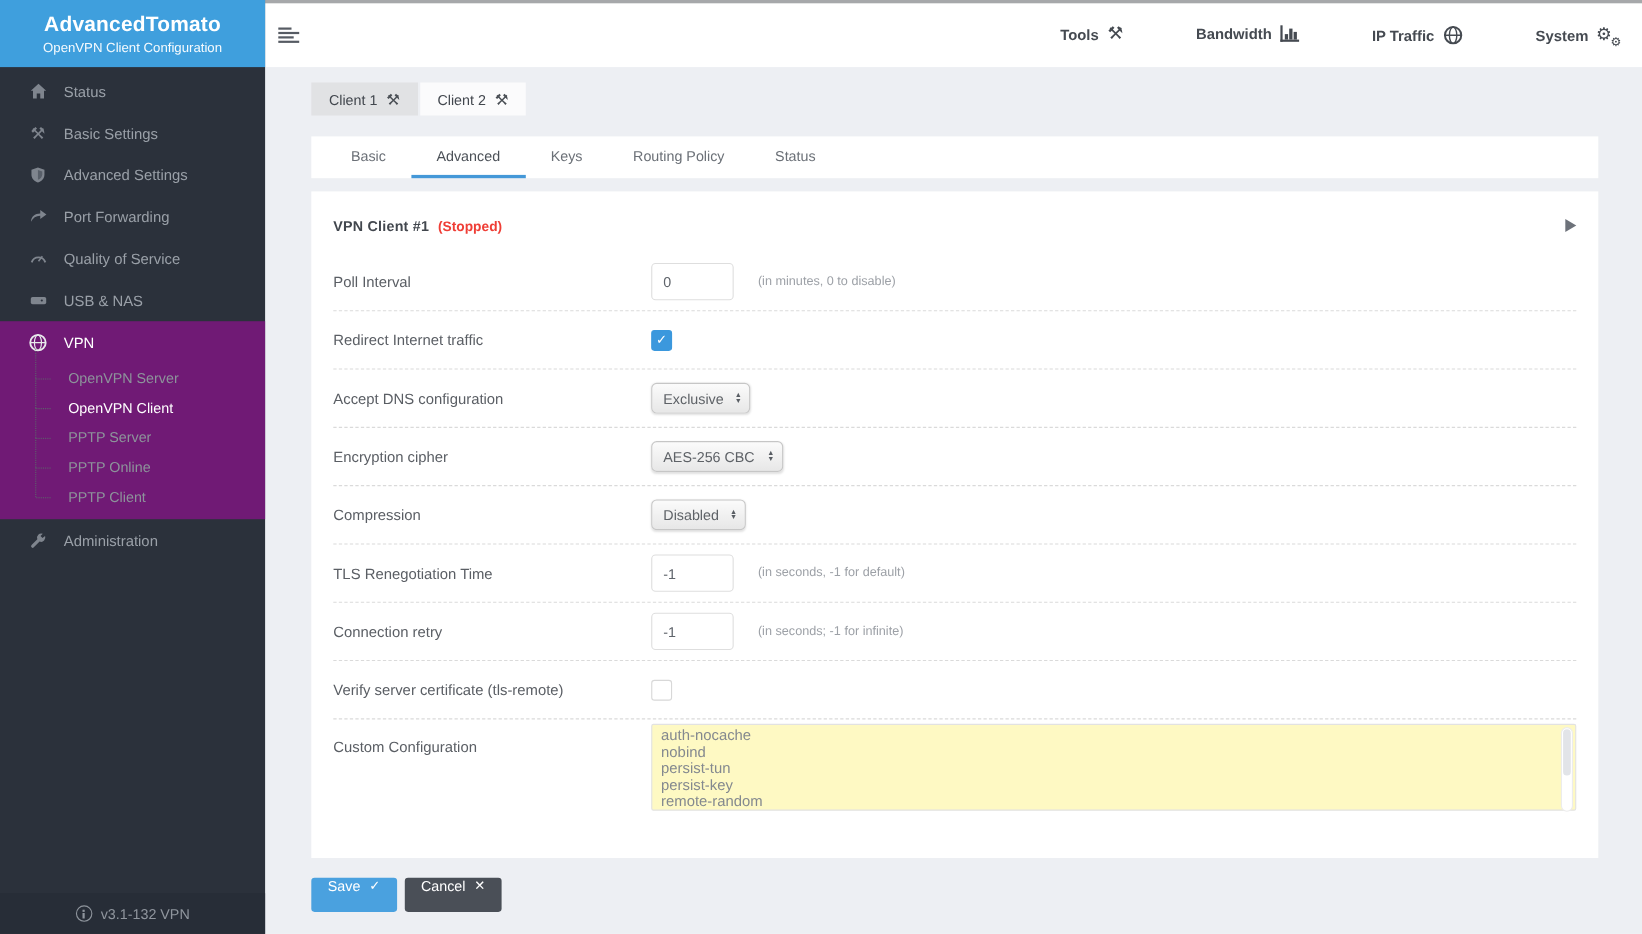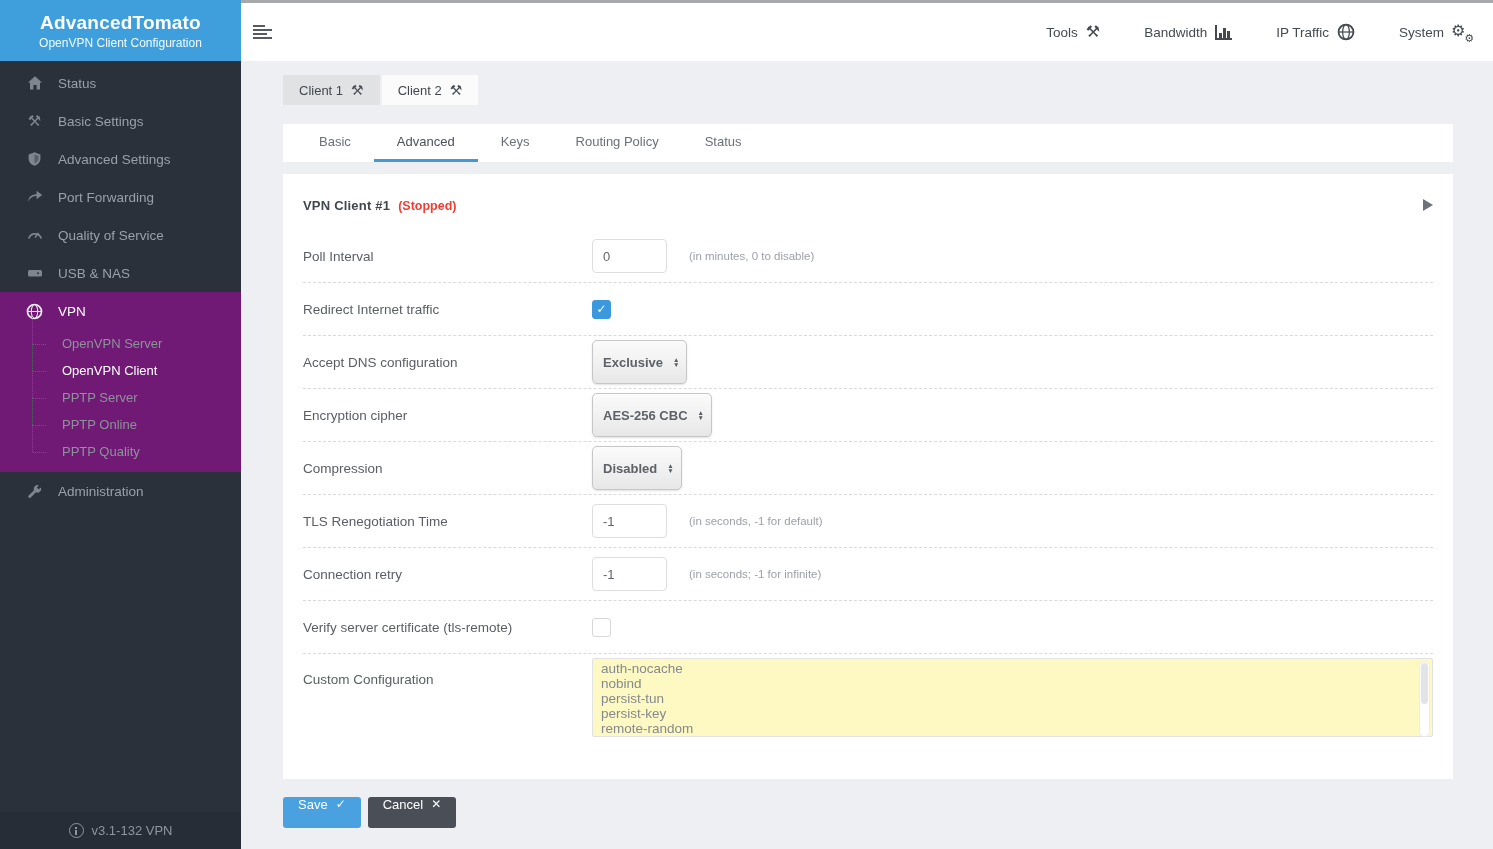--- a/index.html
+++ b/index.html
@@ -28,21 +28,21 @@
   .info-circle { width:15px; height:15px; border:1.5px solid #8f959d; border-radius:50%; position:relative; }
   .info-circle::before { content:""; position:absolute; left:5px; top:2.5px; width:2px; height:2px; background:#8f959d; }
   .info-circle::after { content:""; position:absolute; left:5px; top:6px; width:2px; height:4.5px; background:#8f959d; }
 
   
   .main { flex:1; display:flex; flex-direction:column; }
   .topbar { height:61px; background:#ffffff; border-top:3px solid #a6a8aa; display:flex; align-items:center; padding:0 21px 0 12px; flex-shrink:0; }
   .hamburger { width:20px; height:14px; display:flex; flex-direction:column; justify-content:space-between; cursor:pointer; }
   .hamburger i { display:block; height:2px; background:#565b63; }
   .hamburger .b1 { width:12px; } .hamburger .b2 { width:19px; } .hamburger .b3 { width:14px; } .hamburger .b4 { width:19px; }
-  .topnav { margin-left:auto; display:flex; align-items:center; gap:44px; }
+  .topnav { margin-left:auto; display:flex; align-items:flex-start; gap:66px;font-weight:bold; }
   .topnav-item { display:flex; align-items:center; gap:8px; font-size:13.5px; color:#454a51; cursor:pointer; }
   .tn-glyph { font-size:16px; color:#454a51; line-height:1; }
   .bw-icon { width:17px; height:15px; border-left:2px solid #454a51; border-bottom:2px solid #454a51; display:flex; align-items:flex-end; gap:1px; padding-left:2px; }
   .bw-icon i { display:block; width:3px; background:#454a51; }
   .bw-icon .h1{height:5px;} .bw-icon .h2{height:10px;} .bw-icon .h3{height:7px;}
   .gears { position:relative; width:20px; height:18px; }
   .gears .g1 { position:absolute; left:-1px; top:-2px; font-size:16px; color:#454a51; }
   .gears .g2 { position:absolute; right:-2px; bottom:-4px; font-size:11px; color:#454a51; }
 
   .content { flex:1; padding:14px 40px 0 42px; }
@@ -71,21 +71,21 @@
   .row-label { width:289px; flex-shrink:0; font-size:13.5px; color:#5a5e64; }
   .hint { margin-left:22px; font-size:11.5px; color:#9da1a7; }
 
   .txt { width:75px; height:34px; border:1px solid #dedede; border-radius:4px; padding:0 10px; font-size:13px; color:#5f646b; font-family:inherit; outline:none; }
 
   .checkbox { width:19px; height:19px; border:1px solid #d8d8d8; border-radius:3px; background:#fff; cursor:pointer; display:flex; align-items:center; justify-content:center; }
   .checkbox .ck { display:none; color:#fff; font-size:12px; line-height:1; }
   .checkbox.checked { background:#3b98dd; border-color:#3b98dd; }
   .checkbox.checked .ck { display:block; }
 
-  .select { display:inline-flex; align-items:center; justify-content:space-between; height:44px; padding:0 7px 0 10px; border:1px solid #c6c6c6; border-radius:5px; background:linear-gradient(#fbfbfb,#e7e7e7); box-shadow:0 1px 2px rgba(0,0,0,.12); font-size:13px; color:#5e6267; cursor:pointer;font-weight:bold; }
+  .select { display:inline-flex; align-items:center; justify-content:space-between; height:28px; padding:0 7px 0 10px; border:1px solid #c6c6c6; border-radius:5px; background:linear-gradient(#fbfbfb,#e7e7e7); box-shadow:0 1px 2px rgba(0,0,0,.12); font-size:13px; color:#5e6267; cursor:pointer; }
   .select .arrows { display:flex; flex-direction:column; align-items:center; margin-left:10px; color:#585d63; }
   .select .arrows i { font-style:normal; font-size:6.5px; line-height:5.5px; }
   .w-dns { min-width:84px; } .w-cipher { min-width:120px; } .w-comp { min-width:81px; }
 
   .row.cfg { align-items:flex-start; padding:4px 0 18px 0; }
   .row.cfg .row-label { padding-top:14px; }
   .ta-wrap { position:relative; width:841px; }
   .ta-wrap textarea { width:841px; height:79px; border:1px solid #e2e2e2; border-radius:2px; padding:2px 20px 2px 8px; font-family:inherit; font-size:13.5px; line-height:15px; color:#84898f; resize:none; overflow:hidden; outline:none; background:#fef9c3; }
   .ta-scroll { position:absolute; right:3px; top:3px; bottom:4px; width:11px; border:1px solid #ececec; border-radius:6px; background:#fff; }
   .ta-thumb { position:absolute; left:1px; right:1px; top:1px; height:56%; background:#e2e4e8; border-radius:5px; }
@@ -179,21 +179,21 @@
         <div class="nav-sub">
           <span class="tree"></span>
           <span>PPTP Server</span>
         </div>
         <div class="nav-sub">
           <span class="tree"></span>
           <span>PPTP Online</span>
         </div>
         <div class="nav-sub">
           <span class="tree"></span>
-          <span>PPTP Quality</span>
+          <span>PPTP Client</span>
         </div>
       </div>
 
       <div class="nav-item">
         <span class="nav-icon">
           <svg width="15" height="15" viewBox="0 0 16 16" fill="currentColor">
               <path d="M14.9 3.6a4.1 4.1 0 0 1-5.3 5.3L4 14.5a1.5 1.5 0 0 1-2.2-2.2L7.4 6.7A4.1 4.1 0 0 1 12.7 1.4L10.5 3.6l1.9 1.9z"></path>
             </svg>
         </span>
         <span class="nav-label">Administration</span>

